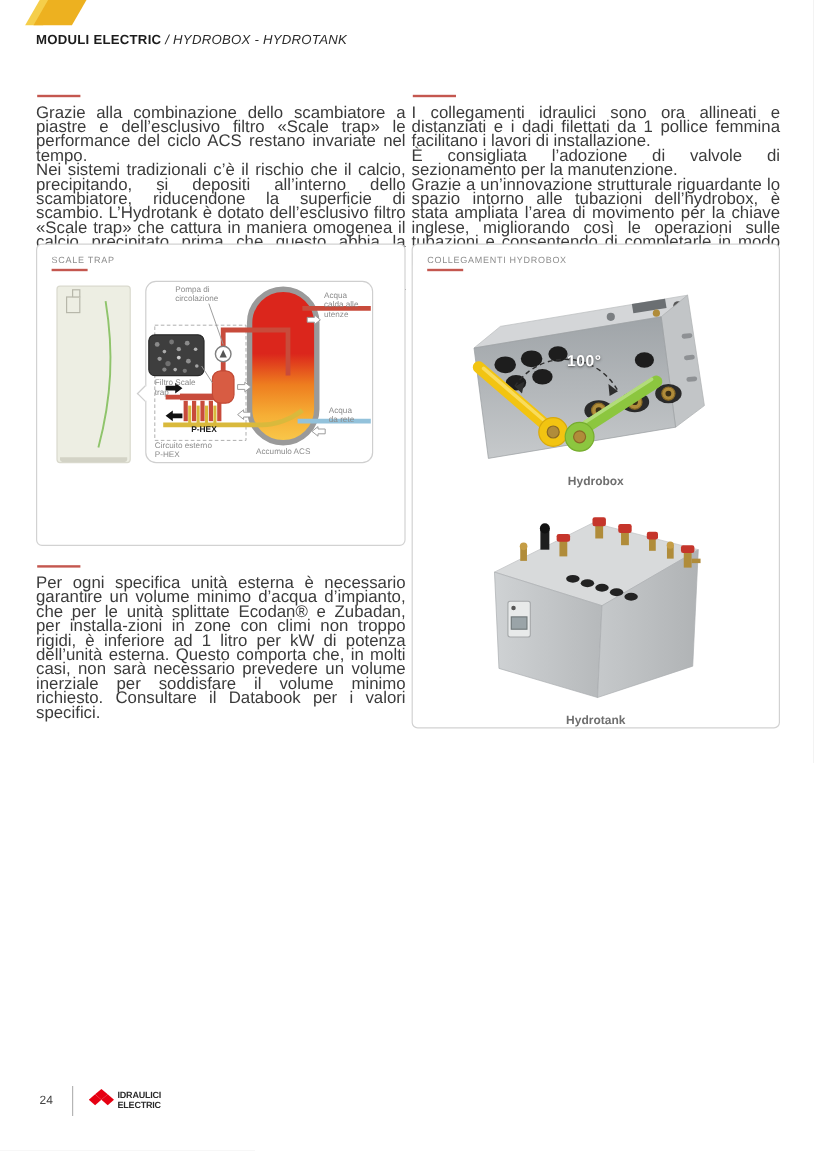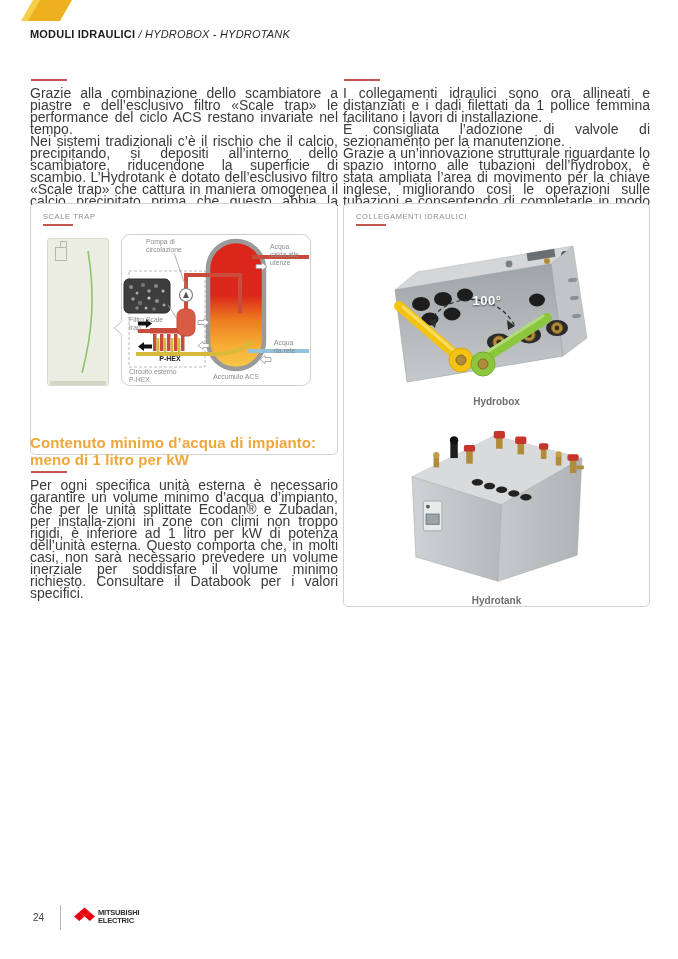--- a/index.html
+++ b/index.html
@@ -81,21 +81,21 @@
     color:#2b2b2b; line-height:7.5px; letter-spacing:-.2px; }
 </style>
 </head>
 <body>
 
 <div class="page">
 
   <div class="brandmark-light"></div>
   <div class="brandmark"></div>
   <div class="kicker">
-    <b>MODULI IDRAULICI</b>
+    <b>MODULI ELECTRIC</b>
     <span>/ HYDROBOX - HYDROTANK</span>
   </div>
 
   <div class="col col-left">
     <div class="rule" style="top:19px;"></div>
     <p class="body" style="top:27px;">Grazie alla combinazione dello scambiatore a piastre e dell’esclusivo filtro «Scale trap» le performance del ciclo ACS restano invariate nel tempo.
 Nei sistemi tradizionali c’è il rischio che il calcio, precipitando, si depositi all’interno dello scambiatore, riducendone la superficie di scambio. L’Hydrotank è dotato dell’esclusivo filtro «Scale trap» che cattura in maniera omogenea il calcio precipitato prima che questo abbia la possibilità di depositarsi nello scambiatore. In questo modo lo scambio termico si mantiene inalterato, garantendo elevate prestazioni per la produzione di acqua calda sanitaria</p>
 
     <div class="figbox" style="top:143px; width:308px; height:252px;">
       <div class="flabel">SCALE TRAP</div>
@@ -197,34 +197,32 @@
           <div class="dlabel ctr" style="left:84px; top:138px; width:60px;">Accumulo ACS</div>
           <div class="dlabel" style="left:148px; top:8px;">Acqua
 calda alle
 utenze</div>
           <div class="dlabel" style="left:152px; top:104px;">Acqua
 da rete</div>
         </div>
       </div>
     </div>
 
-    <h2 class="sec" style="top:374px;">Contenuto minimo d’acqua di impianto:
-meno di 1 litro per kW</h2>
     <div class="rule" style="top:411px;"></div>
     <p class="body" style="top:419px;">Per ogni specifica unità esterna è necessario garantire un volume minimo d’acqua d’impianto, che per le unità splittate Ecodan® e Zubadan, per installa-zioni in zone con climi non troppo rigidi, è inferiore ad 1 litro per kW di potenza dell’unità esterna. Questo comporta che, in molti casi, non sarà necessario prevedere un volume inerziale per soddisfare il volume minimo richiesto. Consultare il Databook per i valori specifici.</p>
   </div>
 
   <div class="col col-right">
     <div class="rule" style="top:19px;"></div>
     <p class="body" style="top:27px;">I collegamenti idraulici sono ora allineati e distanziati e i dadi filettati da 1 pollice femmina facilitano i lavori di installazione.
 È consigliata l’adozione di valvole di sezionamento per la manutenzione.
 Grazie a un’innovazione strutturale riguardante lo spazio intorno alle tubazioni dell’hydrobox, è stata ampliata l’area di movimento per la chiave inglese, migliorando così le operazioni sulle tubazioni e consentendo di completarle in modo più agevole.</p>
 
     <div class="figbox" style="top:143px; width:307px; height:404px;">
-      <div class="flabel">COLLEGAMENTI IDRAULICI</div>
+      <div class="flabel">COLLEGAMENTI HYDROBOX</div>
       <div class="frule"></div>
 
       <div class="hydrobox-wrap">
         <svg class="prod" width="240" height="150" viewBox="0 0 240 150">
           <defs>
             <linearGradient id="frontGrad" x1="0" y1="0" x2="0" y2="1">
               <stop offset="0" stop-color="#9fa4a8"></stop>
                 <stop offset="1" stop-color="#c6c9cb"></stop>
             </linearGradient>
           </defs>
@@ -343,18 +341,18 @@
 
   <div class="footer">
     <span class="pagenum">24</span>
     <div class="fdivider"></div>
     <svg class="flogo" width="21" height="19" viewBox="0 0 22 19">
       <polygon points="11,0 16.5,4.75 11,9.5 5.5,4.75" fill="#E60012"></polygon>
       <polygon points="5.5,4.75 11,9.5 5.5,14.25 0,9.5" fill="#E60012"></polygon>
       <polygon points="16.5,4.75 22,9.5 16.5,14.25 11,9.5" fill="#E60012"></polygon>
     </svg>
     <div class="fbrand">
-      <div>MITSUBISHI</div>
+      <div>IDRAULICI</div>
       <div>ELECTRIC</div>
     </div>
   </div>
 
 </div>
 
 </body></html>

